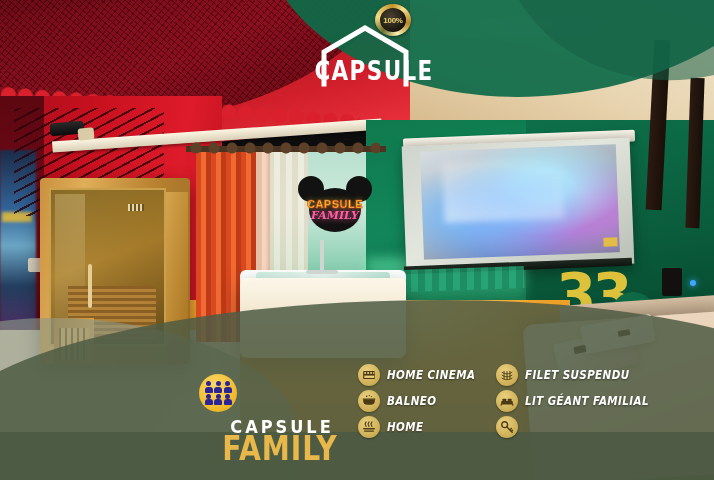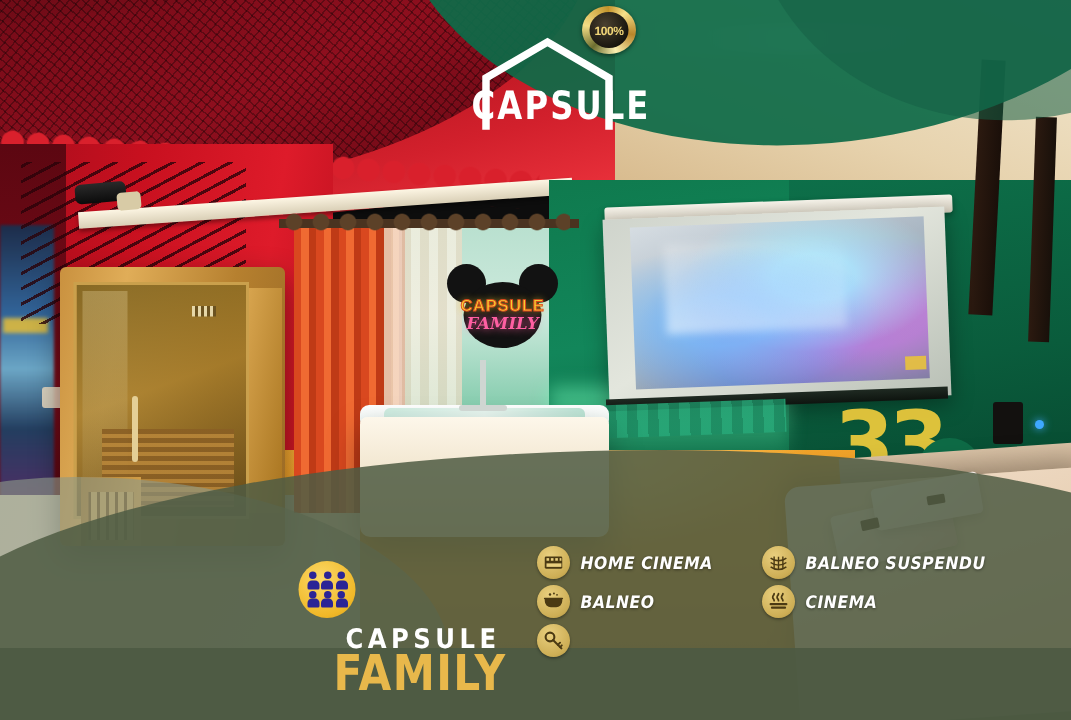--- a/index.html
+++ b/index.html
@@ -352,21 +352,21 @@
   .logo .house{
     position:absolute;left:0;top:0;width:110px;height:66px;
   }
   .logo .word{
     position:absolute;left:0;top:34px;width:110px;text-align:center;
     color:#ffffff;font-size:26px;font-weight:900;letter-spacing:1.5px;
     font-family:"DejaVu Sans Condensed","DejaVu Sans", sans-serif;
     transform:scaleX(.92);
   }
   .badge{
-    position:absolute;left:385px;top:2px;width:42px;height:36px;
+    position:absolute;left:372px;top:2px;width:42px;height:36px;
   }
   .badge .ring{
     position:absolute;left:3px;top:2px;width:36px;height:32px;border-radius:50%;
     background:
       conic-gradient(from 0deg,#c9982f,#f6e08a 12%,#b8862a 28%,#fbefb0 45%,#a8762194 62%,#f4dd85 78%,#c19229 100%);
     box-shadow:0 1px 3px rgba(0,0,0,.5);
   }
   .badge .inner{
     position:absolute;left:8px;top:6px;width:26px;height:24px;border-radius:50%;
     background:radial-gradient(circle at 40% 35%,#4a4030,#16130c 75%);
@@ -396,21 +396,21 @@
     position:absolute;left:18px;top:60px;width:132px;text-align:center;
     color:#e8b84b;font-size:33px;font-weight:900;letter-spacing:1px;line-height:1;
     font-family:"DejaVu Sans Condensed","DejaVu Sans", sans-serif;
     transform:scaleX(.95);
   }
 
   
   .features{
     position:absolute;left:358px;top:362px;width:350px;height:112px;
     display:grid;grid-template-columns:138px 1fr;grid-auto-rows:26px;
-    column-gap:12px;align-items:center;
+    column-gap:0;align-items:center;
   }
   .feat{display:flex;align-items:center;gap:7px;}
   .feat .ic{
     width:22px;height:22px;border-radius:50%;flex:0 0 22px;
     background:radial-gradient(circle at 38% 30%,#e9cf7e,#cdae55 70%,#ac8f3e);
     display:flex;align-items:center;justify-content:center;
     box-shadow:0 1px 2px rgba(0,0,0,.35);
     color:#4b3a13;
   }
   .feat .lb{
@@ -577,47 +577,59 @@
       </span>
       <span class="lb">HOME CINEMA</span>
     </div>
     <div class="feat">
       <span class="ic">
         <svg width="14" height="14" viewBox="0 0 24 24" fill="none" stroke="currentColor" stroke-width="1.6">
           <path d="M3 7c5 4 13 4 18 0M3 12c5 4 13 4 18 0M3 17c5 4 13 4 18 0"></path>
           <path d="M7 5v14M12 5.5v14M17 5v14"></path>
         </svg>
       </span>
-      <span class="lb">BALNEO SUSPENDU</span>
+      <span class="lb">FILET SUSPENDU</span>
     </div>
 
     <div class="feat">
       <span class="ic">
         <svg width="14" height="14" viewBox="0 0 24 24" fill="currentColor">
           <circle cx="8" cy="4" r="1.4"></circle>
             <circle cx="12.5" cy="2.8" r="1.1"></circle>
             <circle cx="16" cy="4.4" r="1"></circle>
           <path d="M2 9h20v2.5a7 7 0 0 1-7 7H9a7 7 0 0 1-7-7V9z"></path>
           <rect x="1" y="7.6" width="22" height="1.8" rx=".9"></rect>
         </svg>
       </span>
       <span class="lb">BALNEO</span>
     </div>
+    <div class="feat">
+      <span class="ic">
+        <svg width="14" height="14" viewBox="0 0 24 24" fill="currentColor">
+          <rect x="2" y="12" width="20" height="6" rx="1.5"></rect>
+          <rect x="1" y="17" width="2" height="3"></rect>
+            <rect x="21" y="17" width="2" height="3"></rect>
+          <rect x="4" y="8" width="7" height="4" rx="1.5"></rect>
+            <rect x="13" y="8" width="7" height="4" rx="1.5"></rect>
+        </svg>
+      </span>
+      <span class="lb">LIT GÉANT FAMILIAL</span>
+    </div>
 
     <div class="feat">
       <span class="ic">
         <svg width="14" height="14" viewBox="0 0 24 24" fill="none" stroke="currentColor" stroke-width="2" stroke-linecap="round">
           <path d="M7 3c0 2-1.6 2-1.6 4S7 9 7 11"></path>
           <path d="M12 3c0 2-1.6 2-1.6 4S12 9 12 11"></path>
           <path d="M17 3c0 2-1.6 2-1.6 4S17 9 17 11"></path>
           <path d="M3 15h18" stroke-width="2.4"></path>
           <path d="M4.5 19h15" stroke-width="2.4"></path>
         </svg>
       </span>
-      <span class="lb">CINEMA</span>
+      <span class="lb">HOME</span>
     </div>
     <div class="feat">
       <span class="ic">
         <svg width="14" height="14" viewBox="0 0 24 24" fill="currentColor">
           <circle cx="8" cy="8" r="5" fill="none" stroke="currentColor" stroke-width="2.4"></circle>
           <path d="M11.5 11.5 21 21" stroke="currentColor" stroke-width="2.4" fill="none" stroke-linecap="round"></path>
           <path d="M17 17l2.5-2.5M19.5 19.5l2-2" stroke="currentColor" stroke-width="2.2" fill="none" stroke-linecap="round"></path>
         </svg>
       </span>
     </div>

